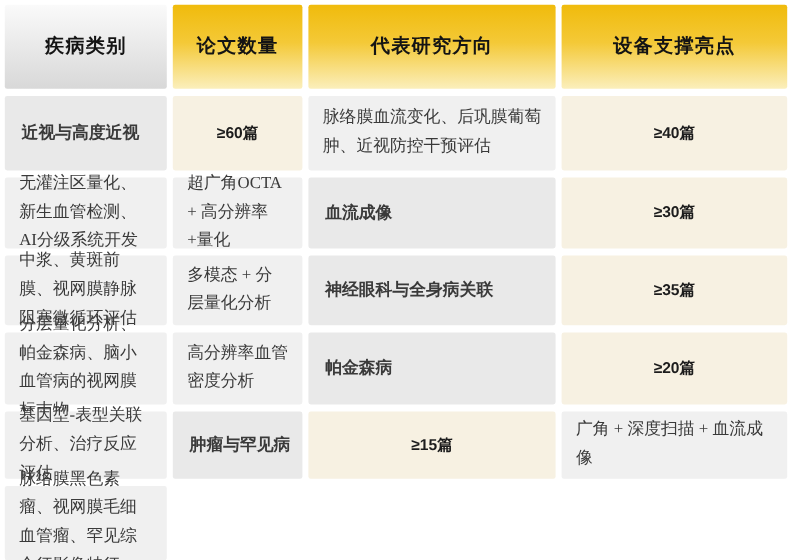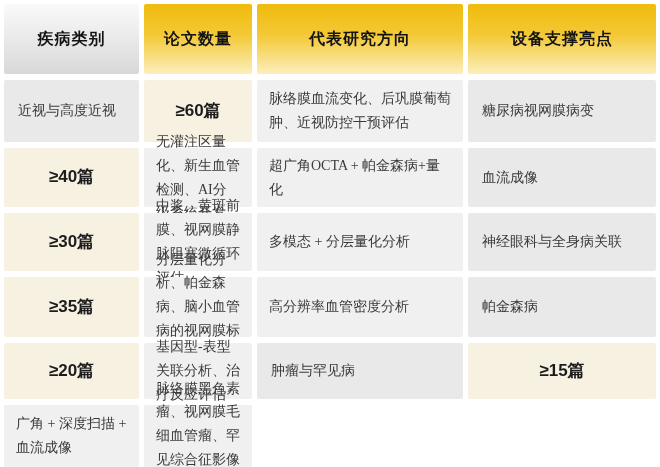--- a/index.html
+++ b/index.html
@@ -43,28 +43,28 @@
     background: linear-gradient(180deg,
       var(--header-gold-top, #F0BB0C) 0%,
       var(--header-gold-mid, #F4C937) 45%,
       var(--header-gold-bottom, #FBEFBC) 100%);
     text-align: right;
   }
   
   .c-disease {
     background: var(--cell-gray, #E9E9E9);
     padding: 0 10px 0 14px;
-    font-weight: 400;
+    font-weight: 700;
     text-align: center;
   }
   .c-papers {
     background: var(--cell-cream, #F7F1E2);
     justify-content: center;
     font-weight: 700;
-    font-size: 17px;
+    font-size: 13px;
     color: #1c1c1c;
   }
   .c-research, .c-equipment {
     background: var(--cell-light, #F0F0F0);
     padding: 12px 12px;
     font-family: Liberation Serif, serif;
   }
 </style>
 </head>
 <body>
@@ -73,24 +73,23 @@
 
   <div class="cell hcell gray">疾病类别</div>
   <div class="cell hcell gold">论文数量</div>
   <div class="cell hcell gold">代表研究方向</div>
   <div class="cell hcell gold">设备支撑亮点</div>
 
   <div class="cell c-disease">近视与高度近视</div>
   <div class="cell c-papers">≥60篇</div>
   <div class="cell c-research">脉络膜血流变化、后巩膜葡萄肿、近视防控干预评估</div>
 
-  <div class="cell c-disease">糖尿病视网膜病变</div>
   <div class="cell c-papers">≥40篇</div>
   <div class="cell c-research">无灌注区量化、新生血管检测、AI分级系统开发</div>
-  <div class="cell c-equipment">超广角OCTA + 帕金森病+量化</div>
+  <div class="cell c-equipment">超广角OCTA + 高分辨率+量化</div>
 
   <div class="cell c-disease">血流成像</div>
   <div class="cell c-papers">≥30篇</div>
   <div class="cell c-research">中浆、黄斑前膜、视网膜静脉阻塞微循环评估</div>
   <div class="cell c-equipment">多模态 + 分层量化分析</div>
 
   <div class="cell c-disease">神经眼科与全身病关联</div>
   <div class="cell c-papers">≥35篇</div>
   <div class="cell c-research">分层量化分析、帕金森病、脑小血管病的视网膜标志物</div>
   <div class="cell c-equipment">高分辨率血管密度分析</div>

